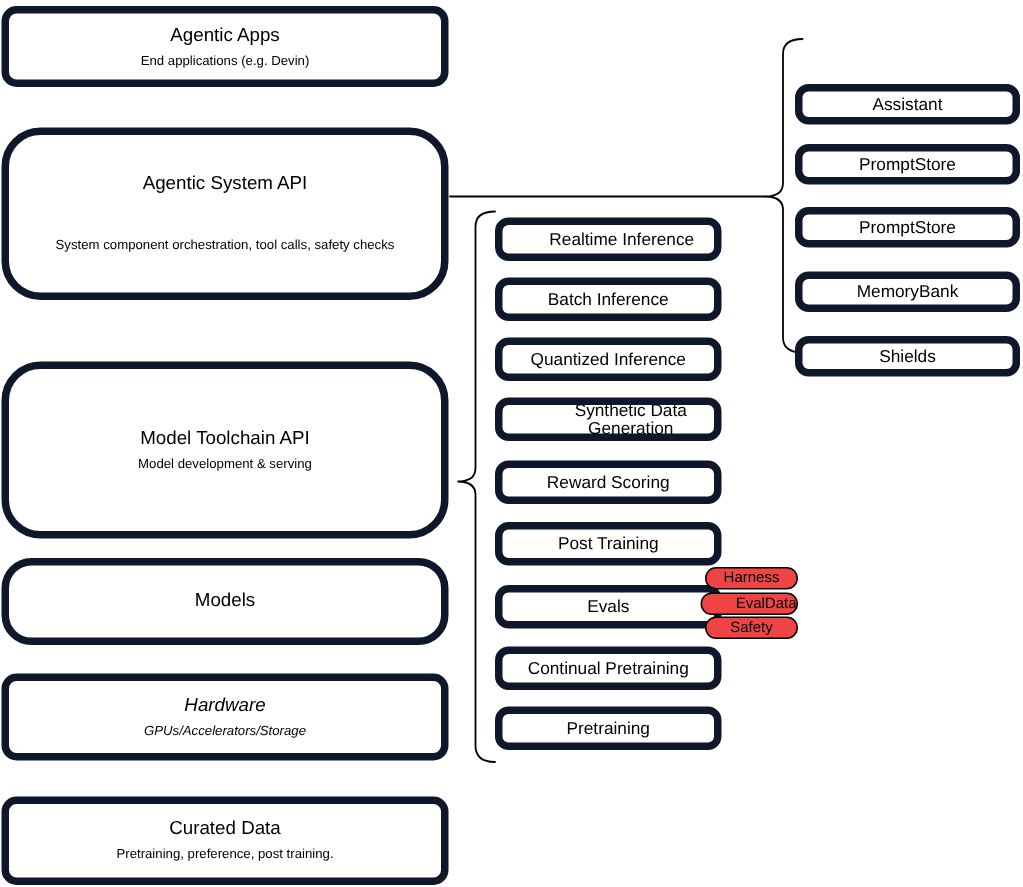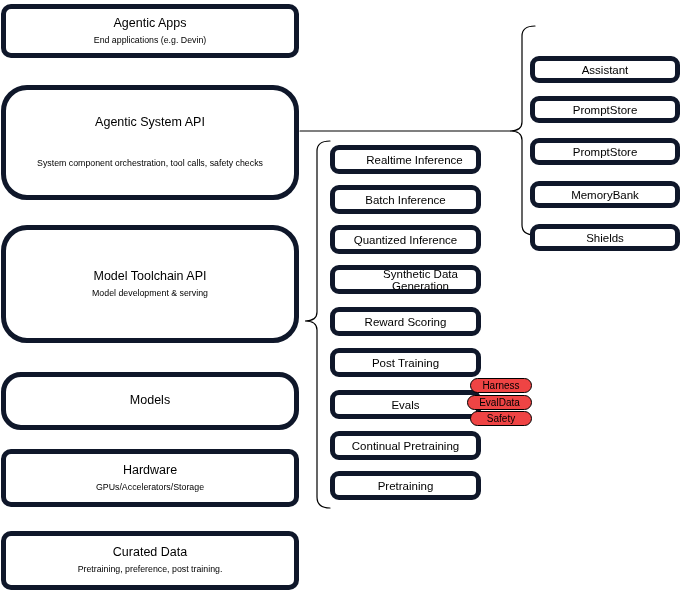--- a/index.html
+++ b/index.html
@@ -54,30 +54,30 @@
   <div class="node lbox" style="top:4px;height:54px;border-radius:10px;">
     <div class="ltitle">Agentic Apps</div>
     <div class="lsub">End applications (e.g. Devin)</div>
   </div>
 
   <div class="node lbox" style="top:85px;height:115px;border-radius:26px;gap:24px;">
     <div class="ltitle">Agentic System API</div>
     <div class="lsub">System component orchestration, tool calls, safety checks</div>
   </div>
 
-  <div class="node lbox" style="top:225px;height:118px;border-radius:26px;">
+  <div class="node lbox" style="top:241px;height:118px;border-radius:26px;">
     <div class="ltitle">Model Toolchain API</div>
     <div class="lsub">Model development &amp; serving</div>
   </div>
 
   <div class="node lbox" style="top:372px;height:58px;border-radius:20px;">
     <div class="ltitle">Models</div>
   </div>
 
-  <div class="node lbox" style="top:449px;height:58px;border-radius:10px;">
+  <div class="node lbox" style="top:449px;height:58px;border-radius:10px;font-style:italic;">
     <div class="ltitle">Hardware</div>
     <div class="lsub">GPUs/Accelerators/Storage</div>
   </div>
 
   <div class="node lbox" style="top:531px;height:59px;border-radius:10px;align-items:center;">
     <div class="ltitle">Curated Data</div>
     <div class="lsub">Pretraining, preference, post training.</div>
   </div>
 
   <div class="node mbox" style="top:145px;padding-left:18px;">
@@ -104,21 +104,21 @@
   <div class="node mbox" style="top:431px;">
     <span>Continual Pretraining</span>
   </div>
   <div class="node mbox" style="top:471px;">
     <span>Pretraining</span>
   </div>
 
   <div class="pill" style="left:470px;top:378px;width:62px;">
     <span>Harness</span>
   </div>
-  <div class="pill" style="left:467px;top:395px;width:65px;">
+  <div class="pill" style="left:467px;top:395px;width:65px;justify-content:flex-end;">
     <span>EvalData</span>
   </div>
   <div class="pill" style="left:470px;top:411px;width:62px;">
     <span>Safety</span>
   </div>
 
   <div class="node rbox" style="top:36px;">
     <span>Assistant</span>
   </div>
   <div class="node rbox" style="top:76px;">

